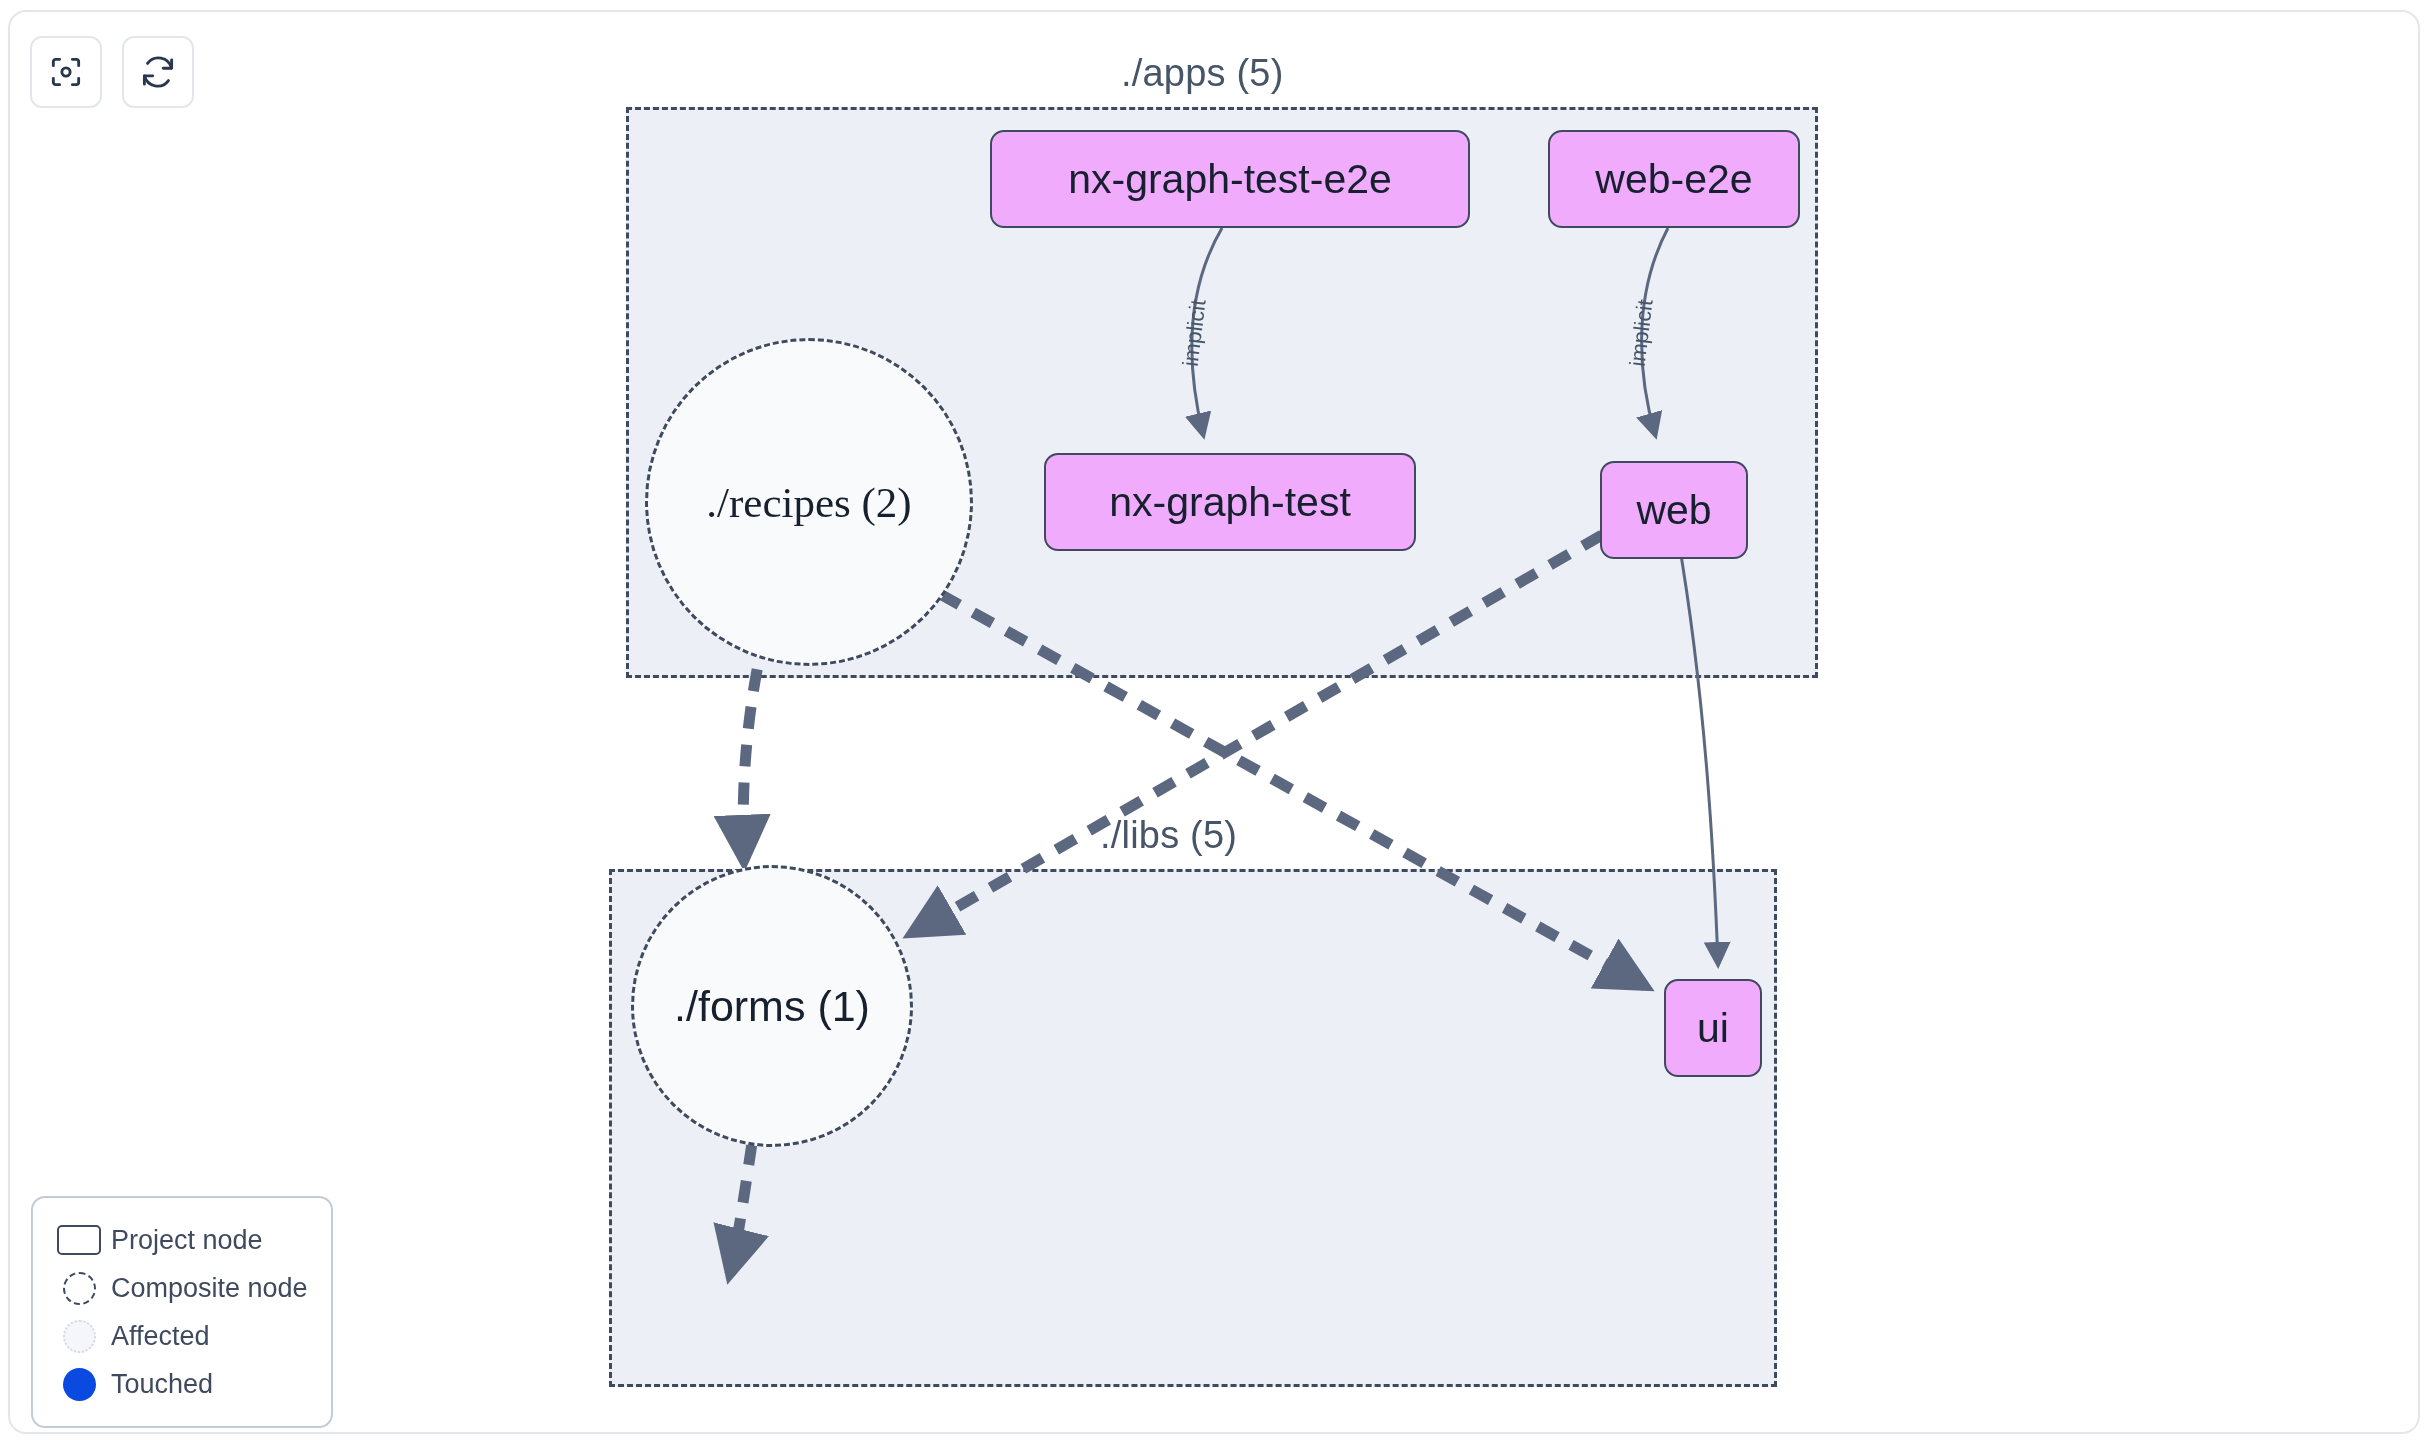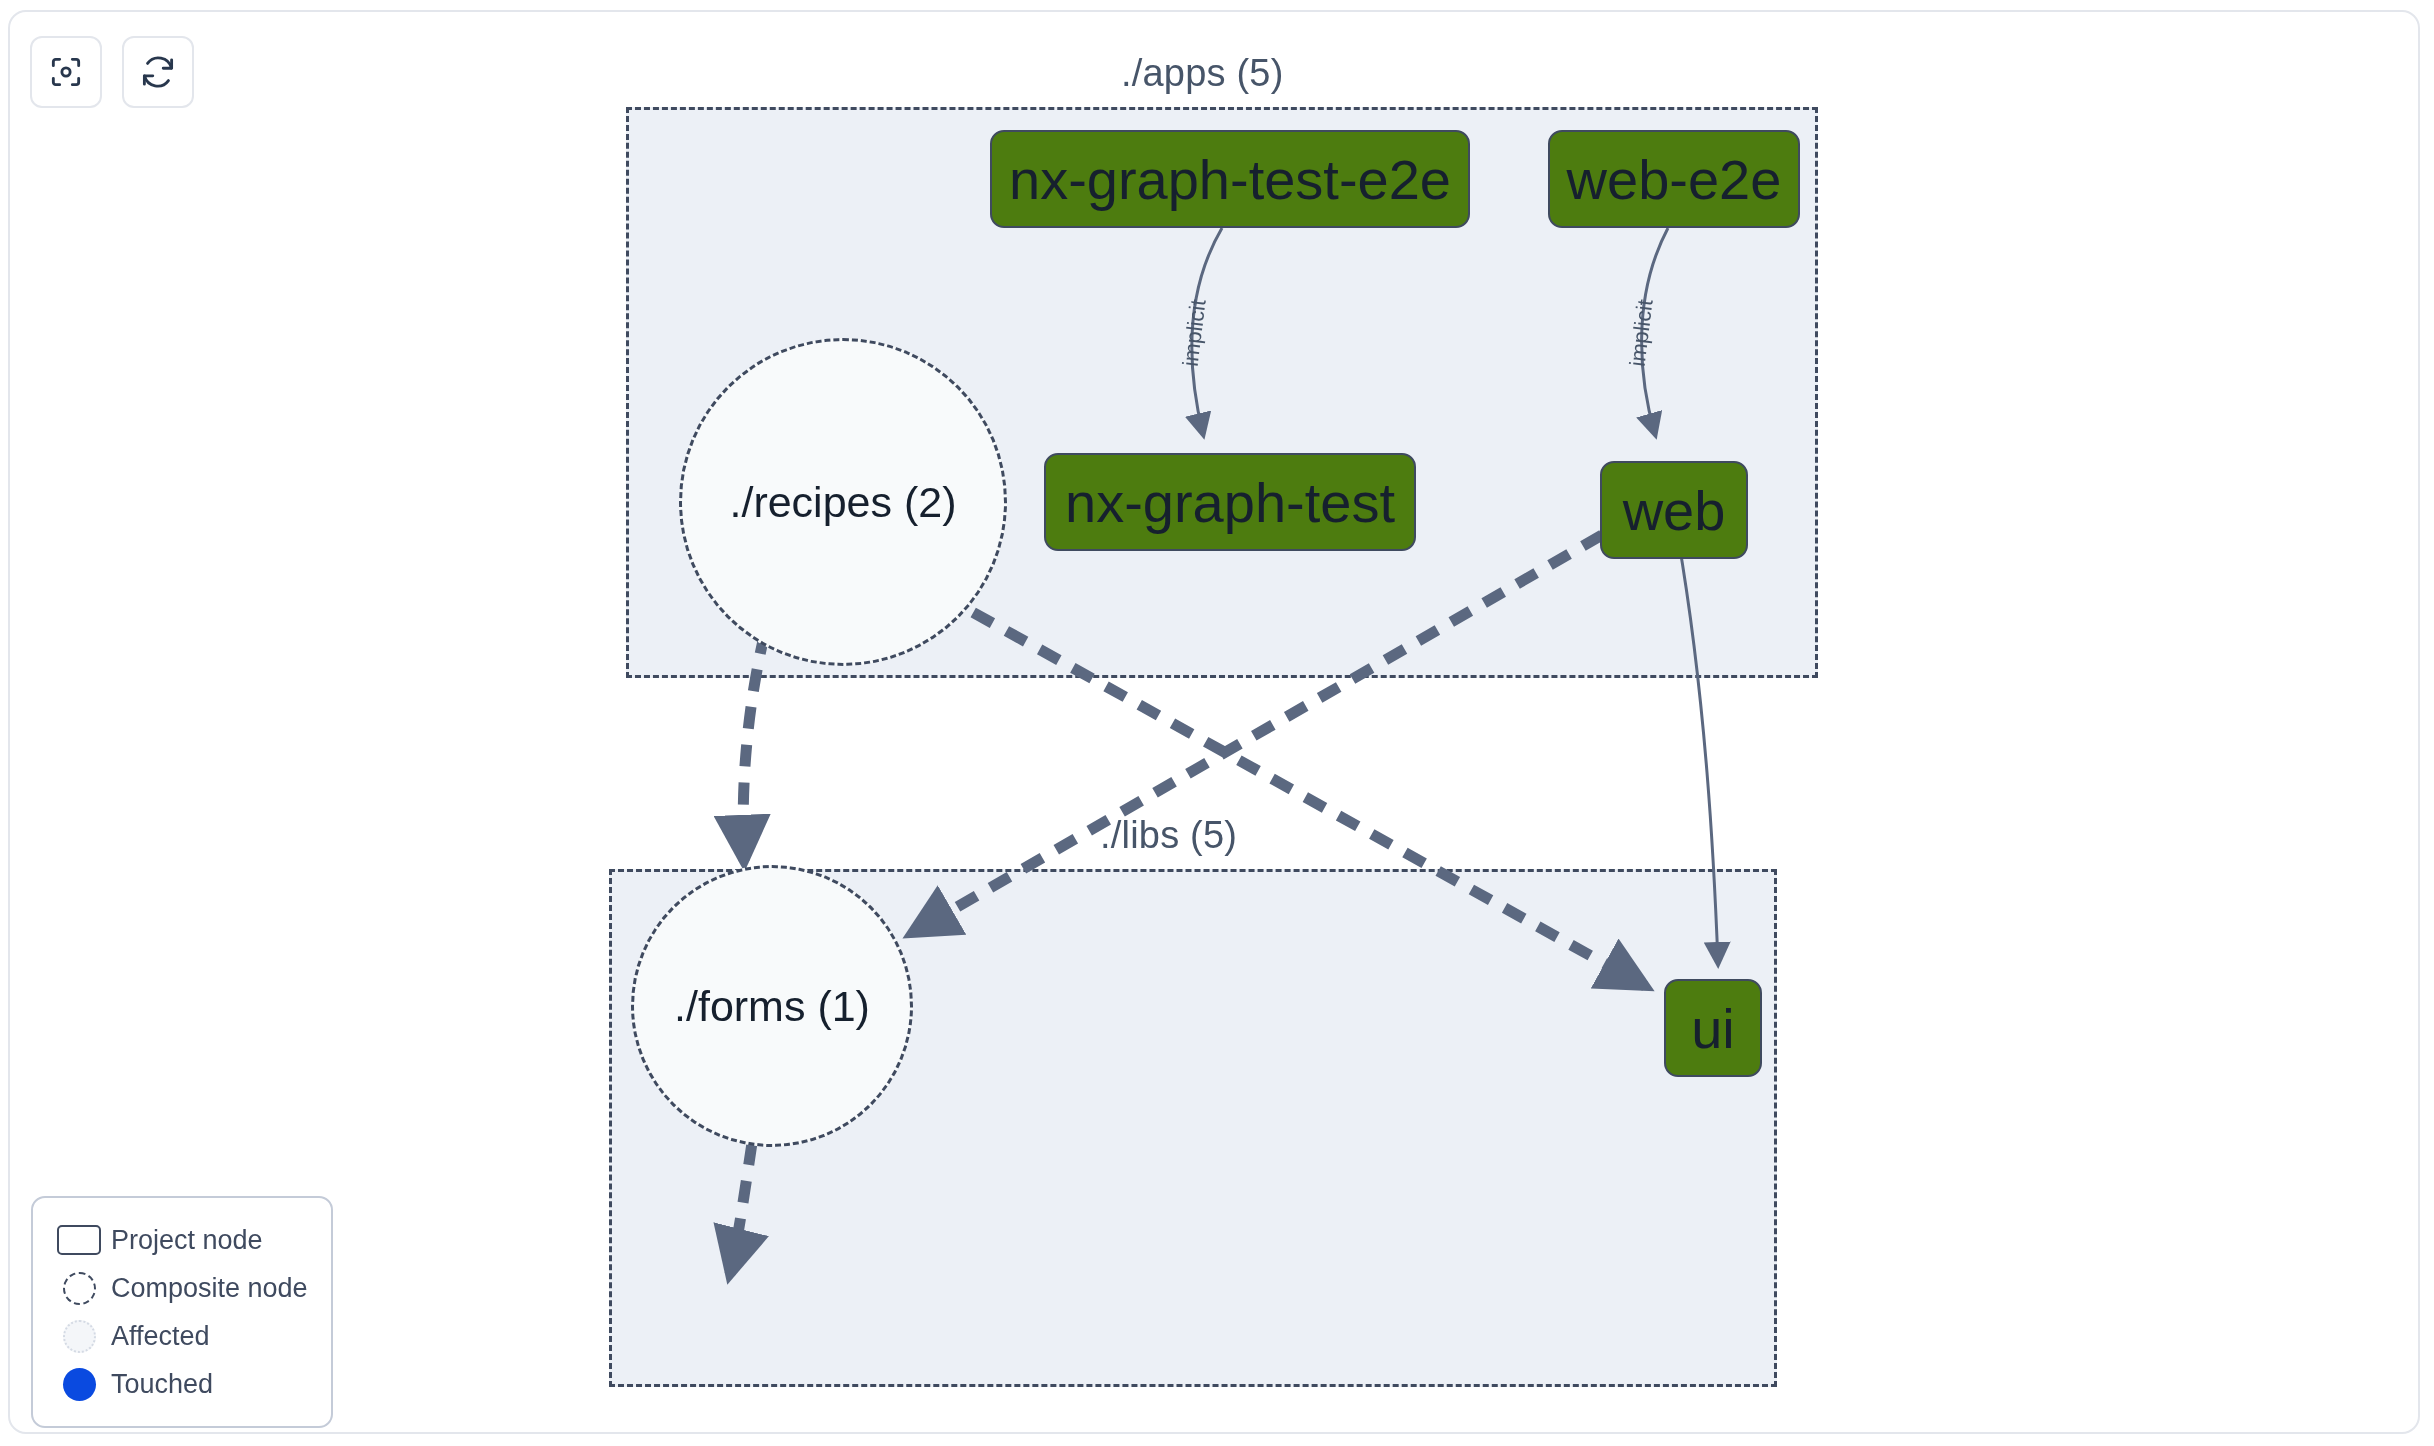--- a/index.html
+++ b/index.html
@@ -82,29 +82,29 @@
     color: #475569;
     font-size: 38px;
     letter-spacing: 0.2px;
     white-space: nowrap;
     background: transparent;
   }
 
   
   .proj-node {
     position: absolute;
-    background: #4d7c0f;
+    background: #f0abfc;
     border: 2.5px solid #3f4a5f;
     border-radius: 14px;
     display: flex;
     align-items: center;
     justify-content: center;
     box-sizing: border-box;
     color: #16202e;
-    font-size: 56px;
+    font-size: 41px;
     white-space: nowrap;
     cursor: pointer;
     z-index: 20;
   }
 
   
   .comp-node {
     position: absolute;
     background: #f8fafb;
     border: 3px dashed #3f4a5f;
@@ -262,21 +262,21 @@
   </div>
 
   <div class="proj-node" style="left:1044px; top:453px; width:372px; height:98px;">
     <span>nx-graph-test</span>
   </div>
 
   <div class="proj-node" style="left:1600px; top:453px; width:148px; height:98px;margin-top:8px;">
     <span>web</span>
   </div>
 
-  <div class="comp-node" style="left:679px; top:338px; width:328px; height:328px;">
+  <div class="comp-node" style="left:645px; top:338px; width:328px; height:328px;font-family:Liberation Serif, serif;">
     <span>./recipes (2)</span>
   </div>
 
   <div class="comp-node" style="left:631px; top:865px; width:282px; height:282px;">
     <span>./forms (1)</span>
   </div>
 
   <div class="proj-node" style="left:1664px; top:979px; width:98px; height:98px;">
     <span>ui</span>
   </div>

